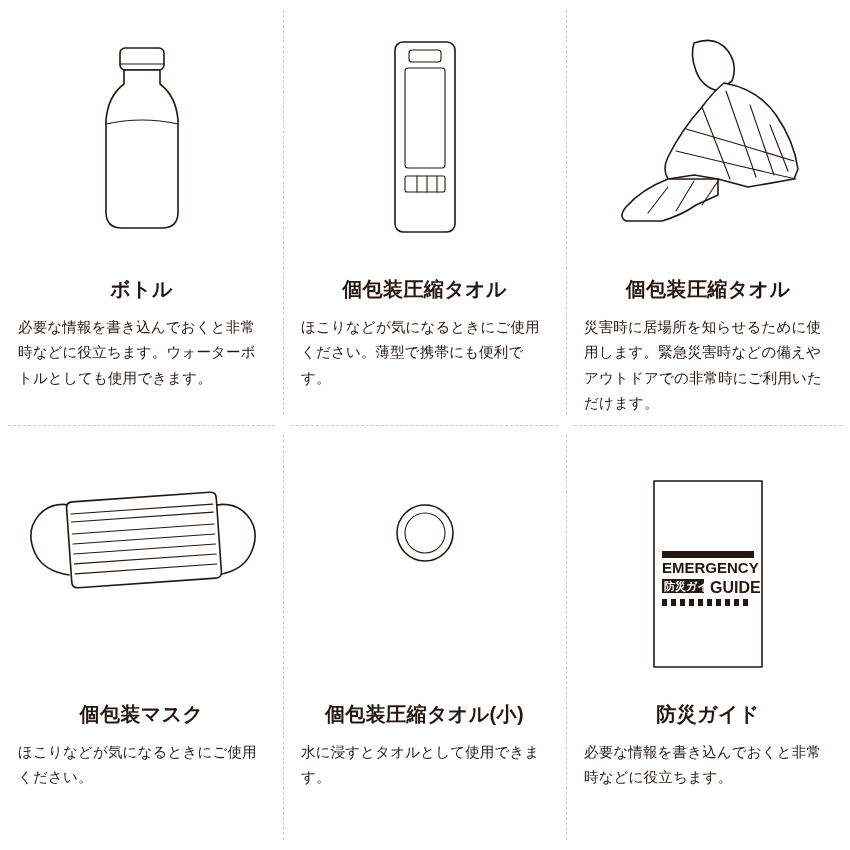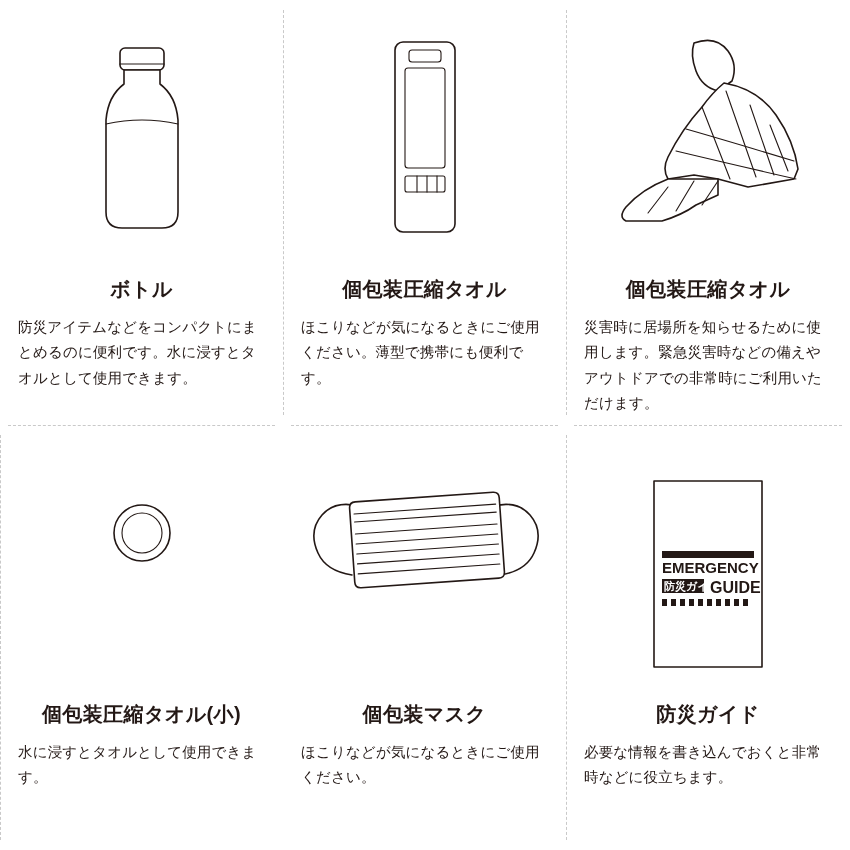--- a/index.html
+++ b/index.html
@@ -101,21 +101,21 @@
     <div class="cell col-a row-1">
       <div class="art">
         <svg width="140" height="220" viewBox="0 0 140 220" aria-hidden="true">
           <rect class="ln fillw" x="48" y="24" width="44" height="22" rx="5"></rect>
           <line class="ln-thin" x1="48" y1="40" x2="92" y2="40"></line>
           <path class="ln fillw" d="M52 46 L52 60 Q36 72 34 96 L34 188 Q34 204 50 204 L90 204 Q106 204 106 188 L106 96 Q104 72 88 60 L88 46 Z"></path>
           <path class="ln-thin" d="M34 100 Q70 92 106 100"></path>
         </svg>
       </div>
       <div class="title">ボトル</div>
-      <div class="desc">防災アイテムなどをコンパクトにまとめるのに便利です。水に浸すとタオルとして使用できます。</div>
+      <div class="desc">必要な情報を書き込んでおくと非常時などに役立ちます。ウォーターボトルとしても使用できます。</div>
     </div>
 
     <div class="cell col-b row-1">
       <div class="art">
         <svg width="140" height="220" viewBox="0 0 140 220" aria-hidden="true">
           <rect class="ln fillw" x="40" y="18" width="60" height="190" rx="8"></rect>
           <rect class="ln-thin fillw" x="54" y="26" width="32" height="12" rx="3"></rect>
           <rect class="ln-thin fillw" x="50" y="44" width="40" height="100" rx="3"></rect>
           <rect class="ln-thin fillw" x="50" y="152" width="40" height="16" rx="2"></rect>
           <line class="ln-thin" x1="62" y1="152" x2="62" y2="168"></line>
@@ -141,50 +141,50 @@
           <path class="ln-thin" d="M78 122 Q128 134 198 150"></path>
           <path class="ln-thin" d="M120 152 L104 176"></path>
           <path class="ln-thin" d="M96 152 L78 182"></path>
           <path class="ln-thin" d="M70 158 L50 184"></path>
         </svg>
       </div>
       <div class="title">個包装圧縮タオル</div>
       <div class="desc">災害時に居場所を知らせるために使用します。緊急災害時などの備えやアウトドアでの非常時にご利用いただけます。</div>
     </div>
 
-    <div class="cell col-b row-2">
-      <div class="art-lower">
-        <svg width="120" height="120" viewBox="0 0 120 120" aria-hidden="true">
-          <circle class="ln fillw" cx="60" cy="60" r="28"></circle>
-          <circle class="ln-thin fillw" cx="60" cy="60" r="20"></circle>
-        </svg>
-      </div>
-      <div class="title">個包装圧縮タオル(小)</div>
-      <div class="desc">水に浸すとタオルとして使用できます。</div>
-    </div>
-
     <div class="cell col-a row-2">
       <div class="art-lower">
         <svg width="250" height="150" viewBox="0 0 250 150" aria-hidden="true">
           <path class="ln fillw" d="M62 34 Q36 26 22 42 Q8 58 18 80 Q26 98 52 102"></path>
           <path class="ln fillw" d="M190 34 Q216 26 230 42 Q244 58 234 80 Q226 98 200 102"></path>
           <path class="ln fillw" d="M58 24 L196 24 Q202 24 202 30 L202 104 Q202 110 196 110 L58 110 Q52 110 52 104 L52 30 Q52 24 58 24 Z" transform="rotate(-4 127 67)"></path>
           <g transform="rotate(-4 127 67)">
             <line class="ln-thin" x1="56" y1="36" x2="198" y2="36"></line>
             <line class="ln-thin" x1="56" y1="44" x2="198" y2="44"></line>
             <line class="ln-thin" x1="56" y1="56" x2="198" y2="56"></line>
             <line class="ln-thin" x1="56" y1="66" x2="198" y2="66"></line>
             <line class="ln-thin" x1="56" y1="76" x2="198" y2="76"></line>
             <line class="ln-thin" x1="56" y1="86" x2="198" y2="86"></line>
             <line class="ln-thin" x1="56" y1="96" x2="198" y2="96"></line>
           </g>
         </svg>
       </div>
       <div class="title">個包装マスク</div>
       <div class="desc">ほこりなどが気になるときにご使用ください。</div>
+    </div>
+
+    <div class="cell col-b row-2">
+      <div class="art-lower">
+        <svg width="120" height="120" viewBox="0 0 120 120" aria-hidden="true">
+          <circle class="ln fillw" cx="60" cy="60" r="28"></circle>
+          <circle class="ln-thin fillw" cx="60" cy="60" r="20"></circle>
+        </svg>
+      </div>
+      <div class="title">個包装圧縮タオル(小)</div>
+      <div class="desc">水に浸すとタオルとして使用できます。</div>
     </div>
 
     <div class="cell col-c row-2">
       <div class="art-lower">
         <svg width="160" height="210" viewBox="0 0 160 210" aria-hidden="true">
           <rect class="ln fillw" x="26" y="8" width="108" height="186"></rect>
           <g>
             <rect x="34" y="78" width="92" height="7" fill="#231815"></rect>
             <rect x="34" y="78" width="92" height="7" fill="#ffffff" opacity="0"></rect>
             <g fill="#231815">

